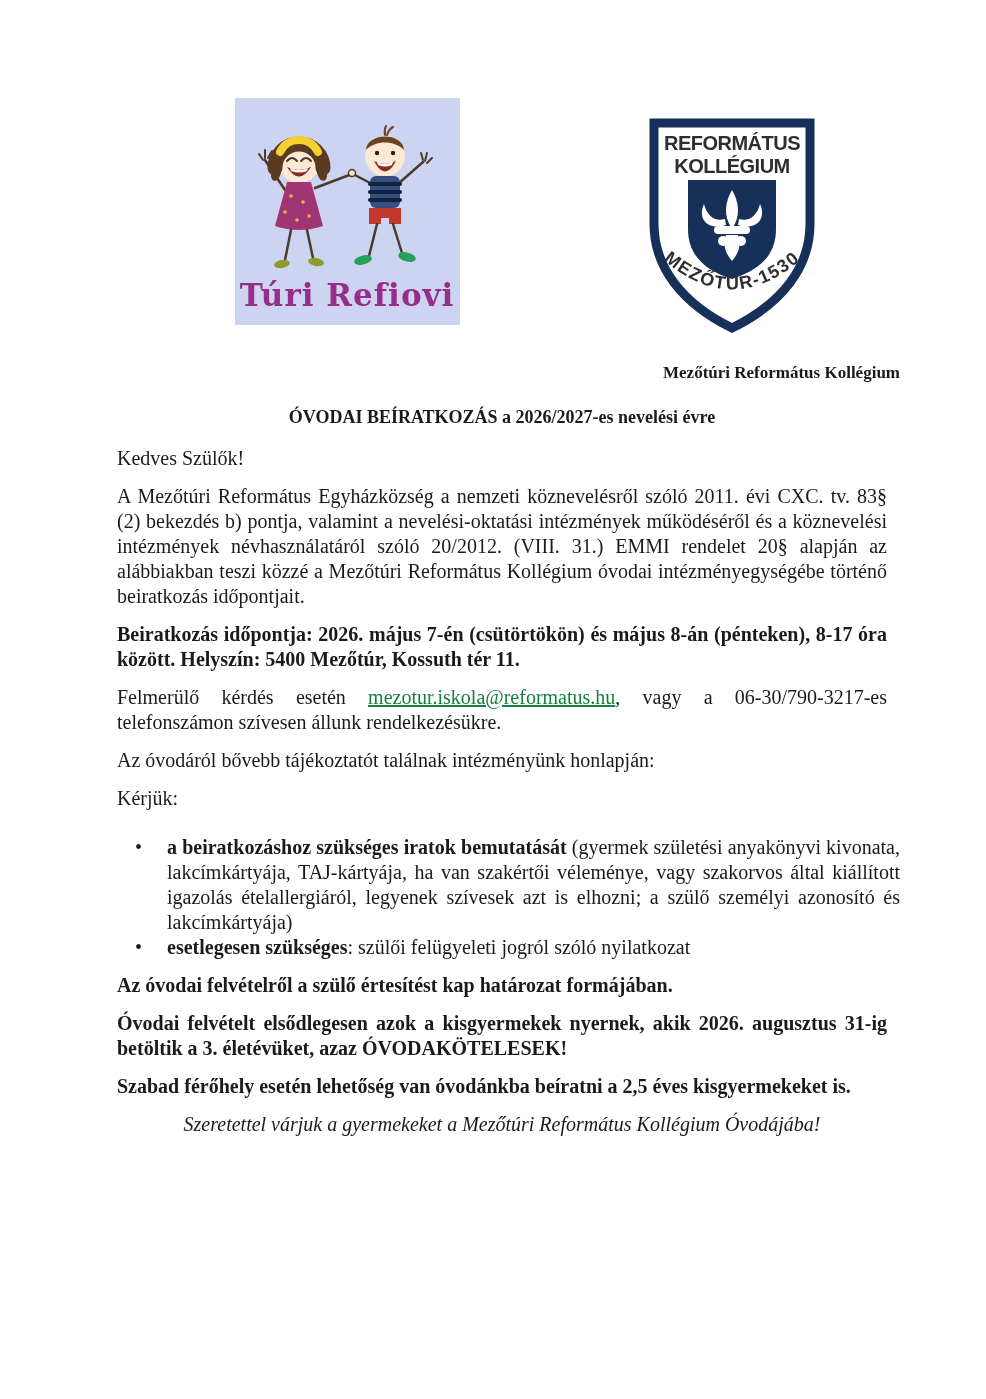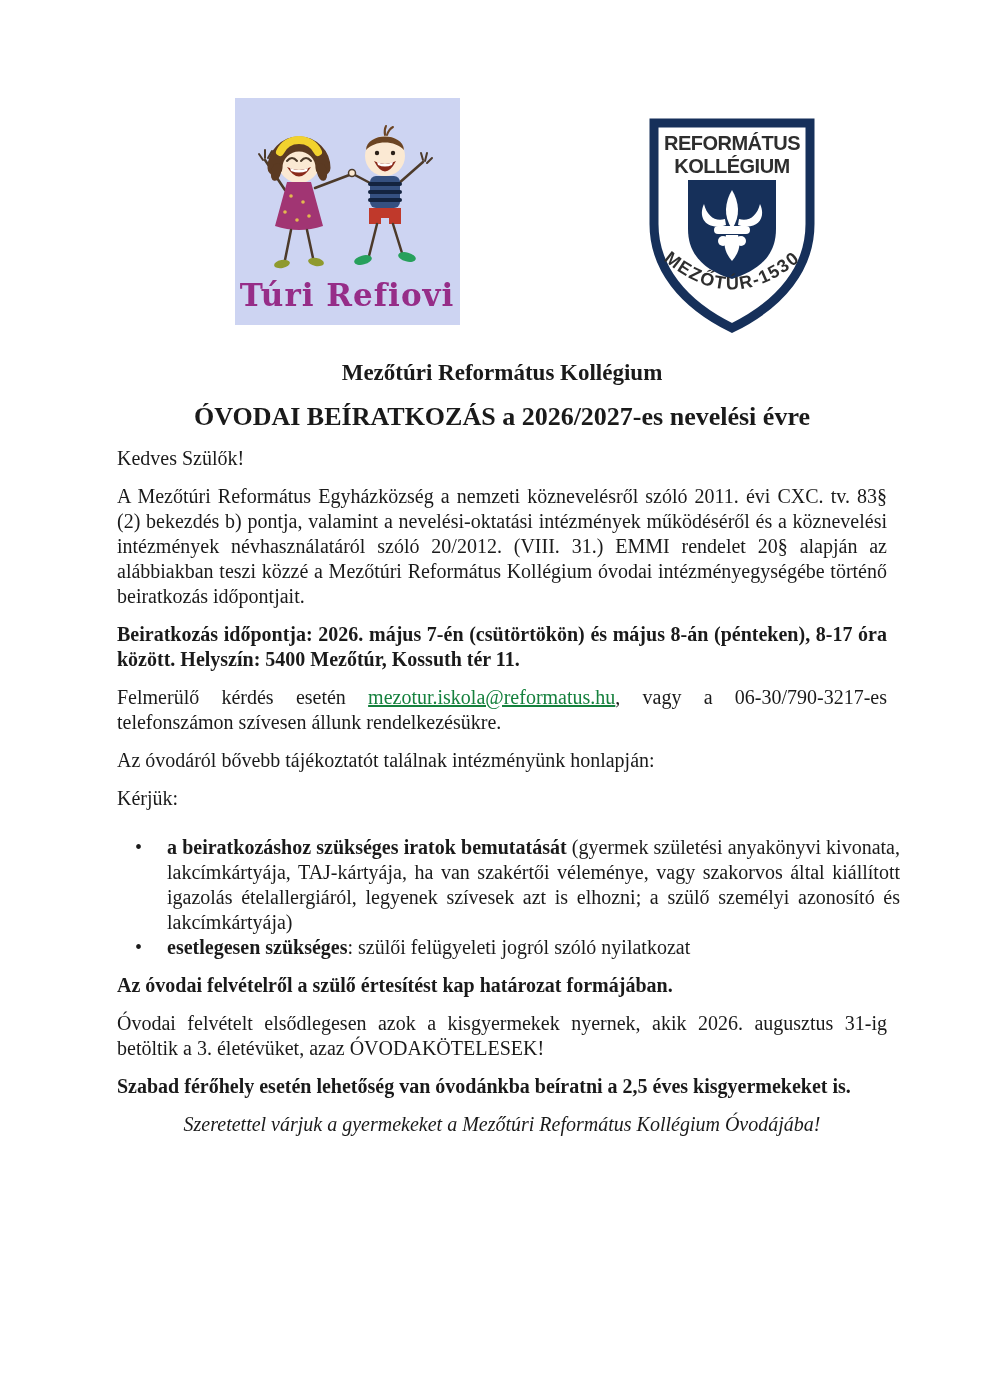--- a/index.html
+++ b/index.html
@@ -14,29 +14,29 @@
   }
   
   .header { position: relative; height: 343px; }
   .logo-left  { position: absolute; left: 198px; top: 98px; width: 225px; height: 227px; padding-left: 37px; }
   .logo-right { position: absolute; left: 647px; top: 116px; width: 170px; height: 220px; }
   .logo-left svg, .logo-right svg { display: block; }
 
   
   .title {
     margin: 16px 86px 0 104px;
-    text-align: center;
-    font-size: 23px;
+    text-align: right;
+    font-size: 17px;
     line-height: 28px;
     font-weight: bold;
   }
   .subtitle {
     margin: 14px 86px 0 104px;
     text-align: center;
-    font-size: 26px;
+    font-size: 18px;
     line-height: 32px;
     font-weight: bold;
   }
 
   
   .content {
     padding: 0 86px 0 104px;
     font-size: 20px;
     line-height: 25px;
   }
@@ -44,21 +44,21 @@
   .greeting  { margin-top: 67px; }
   .intro     { text-align: justify; }
   .enroll    { margin-top: 14px; font-weight: bold; text-align: justify; }
   .contact   { margin-top: 25px; text-align: justify; }
   .web-intro { margin-top: 21px; }
   .kerjuk    { margin-top: 22px; }
   .bullets   { margin-top: 24px; }
   .bullet-item { position: relative; padding-left: 63px; text-align: justify; }
   .bullet-dot  { position: absolute; left: 31px; top: 0; }
   .notice    { margin-top: 14px; font-weight: bold; }
-  .priority  { margin-top: 20px; font-weight: normal; text-align: justify; }
+  .priority  { margin-top: 20px; font-weight: bold; text-align: justify; }
   .free      { margin-top: 22px; font-weight: bold; }
   .closing   { margin-top: 21px; text-align: center; font-style: italic; }
   .b { font-weight: bold; }
   a.doc-link { color: #15803d; text-decoration: underline; cursor: pointer; }
 </style>
 </head>
 <body>
 
 <div class="page">
 

